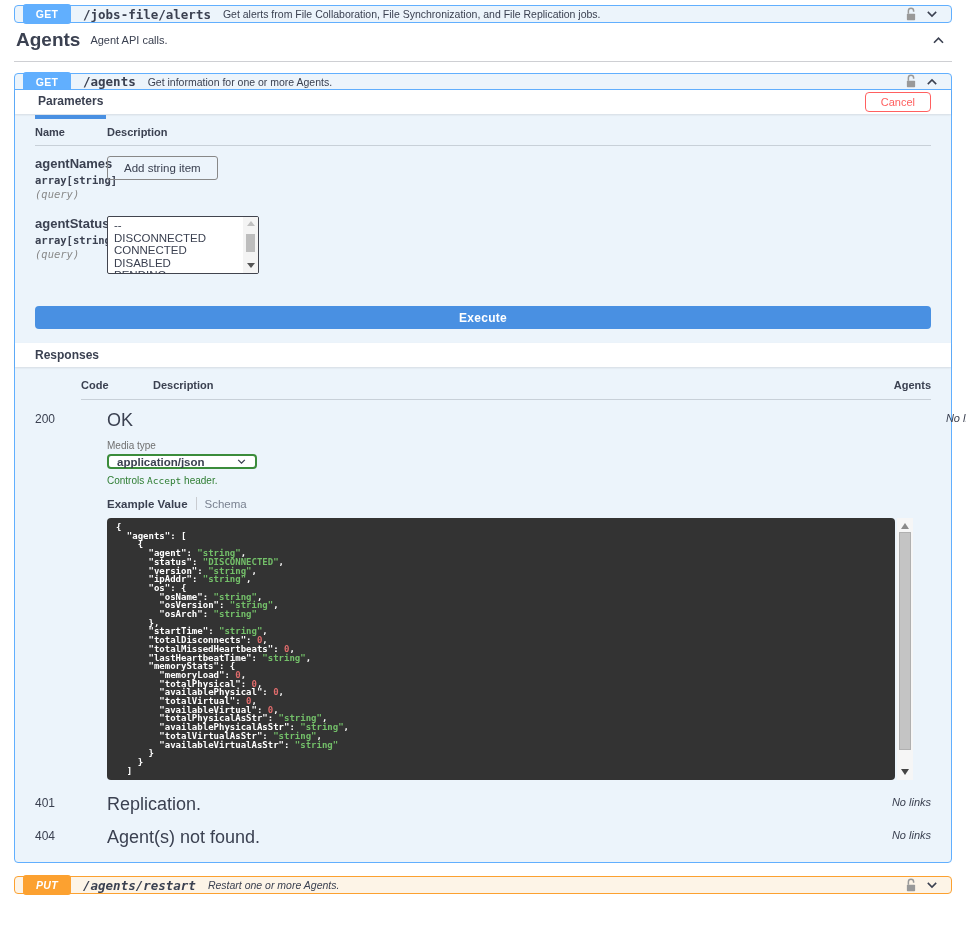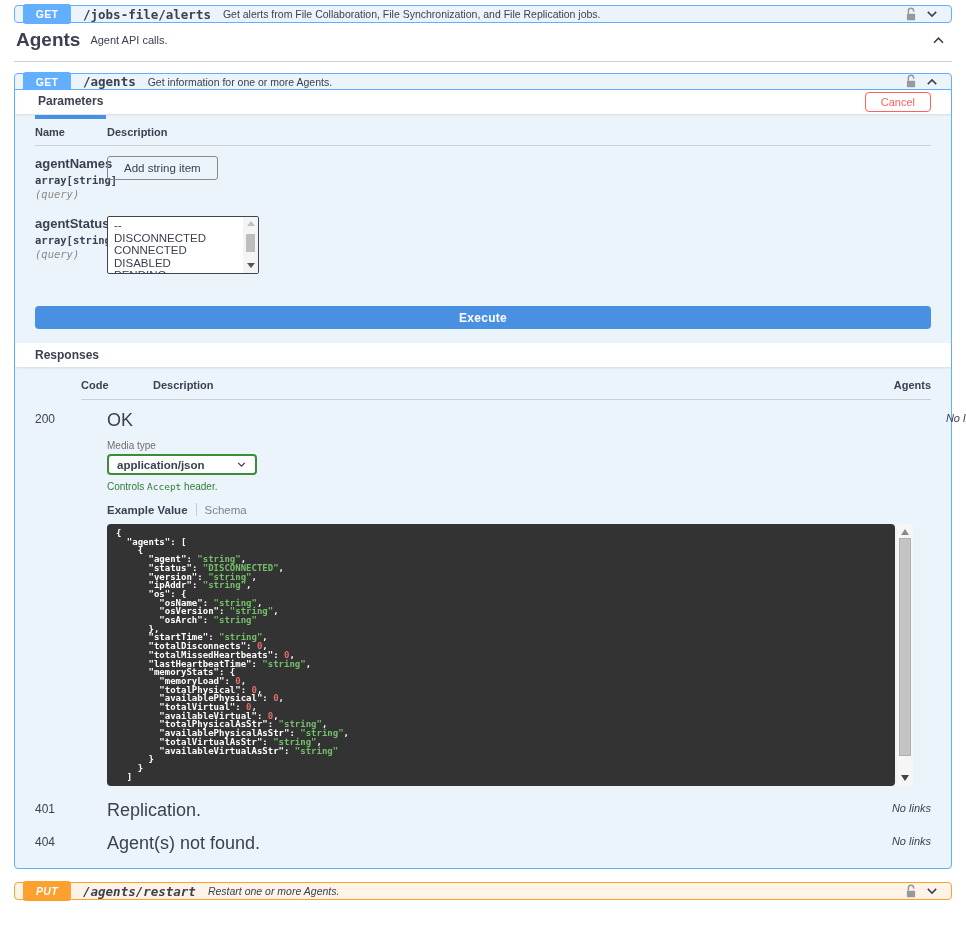--- a/index.html
+++ b/index.html
@@ -77,21 +77,21 @@
   .grid3 { display:grid; grid-template-columns:70px 1fr 70px; column-gap:2px; }
   .r-head { font-size:11px; font-weight:bold; padding-bottom:8px;
     border-bottom:1px solid rgba(59,65,81,.2);margin-left:46px; }
   .r-head .links-h, .r-links { text-align:right; }
   .r-row { margin-top:10px; }
   .r-code { font-size:12px; padding-top:2px; }
   .r-title { font-size:18px; }
   .r-links { font-size:11px; font-style:italic; padding-top:2px; }
 
   .mt-label { font-size:10px; color:#707070; margin-top:9px; }
-  .mt-select { margin-top:3px; width:150px; height:21px; background:#fff; border:2px solid #3b8c3b;
+  .mt-select { margin-top:3px; width:150px; height:15px; background:#fff; border:2px solid #3b8c3b;
     border-radius:4px; display:flex; align-items:center; padding:0 8px; cursor:pointer; }
   .mt-select span { font-size:11.5px; font-weight:bold; color:#3b4151; flex:1; }
   .accept-hint { margin-top:6px; font-size:10px; color:#2e7d32; }
   .accept-hint code { font-family:"DejaVu Sans Mono", monospace; font-size:9.5px; }
   .ex-tabs { margin-top:11px; display:flex; align-items:center; }
   .ex-tab-active { font-size:11.5px; font-weight:bold; color:#3b4151; cursor:pointer; }
   .ex-divider { width:1px; height:13px; background:#c9ccd1; margin:0 8px; }
   .ex-tab-schema { font-size:11.5px; color:#7a8291; cursor:pointer; }
 
   .code-wrap { margin-top:8px; display:flex; }

